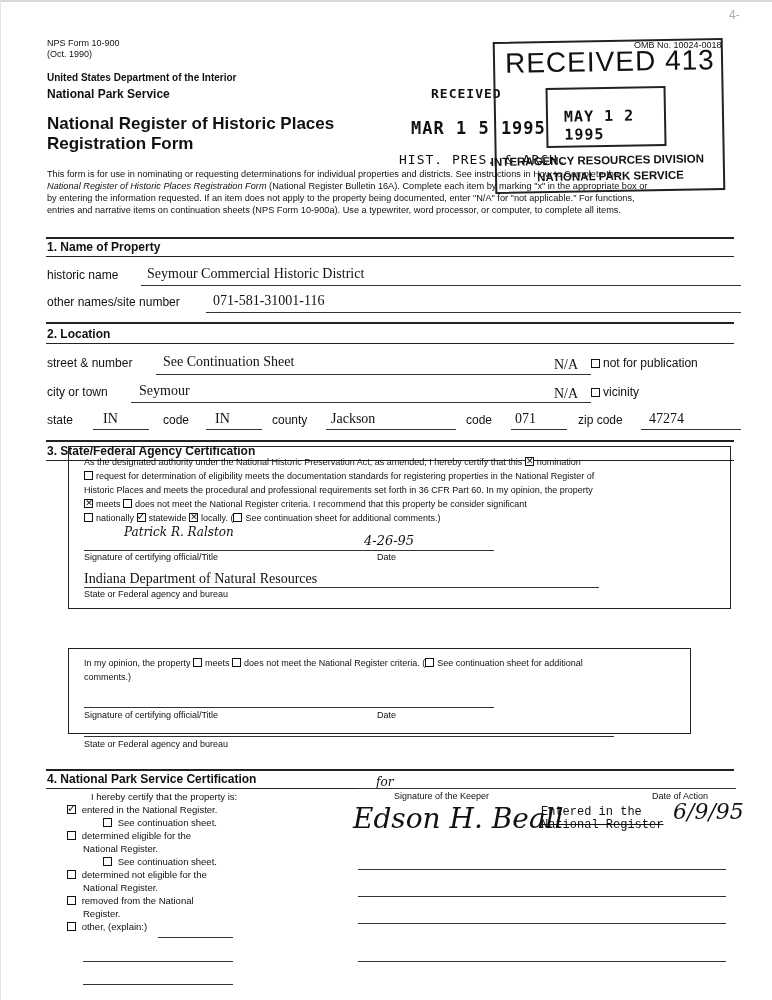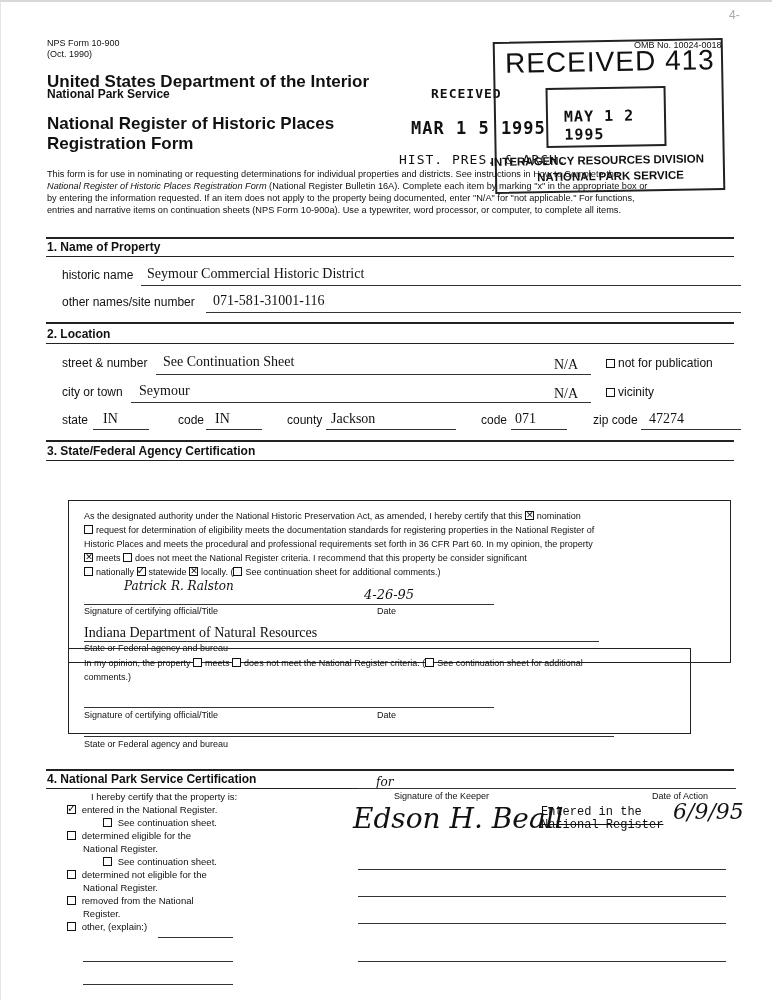--- a/index.html
+++ b/index.html
@@ -8,40 +8,40 @@
   .page { position: absolute; left: 0; top: 0; width: 772px; height: 1000px; border-top: 2px solid #d8d8d8; border-left: 1px solid #e4e4e4; }
   .abs { position: absolute; }
   .serif { font-family: "Liberation Serif", serif; }
   .mono { font-family: "Liberation Mono", monospace; }
   .small { font-size: 9px; line-height: 11px; }
   .b { font-weight: bold; }
   .rule { position: absolute; left: 45px; width: 688px; background: #222; }
   .rule.thick { height: 2px; }
   .rule.thin { height: 1px; }
   .sec-title { position: absolute; left: 46px; font-size: 12px; font-weight: bold; }
-  .label { position: absolute; font-size: 12px; margin-left: 15px; }
+  .label { position: absolute; font-size: 12px; }
   .fill { position: absolute; font-family: "Liberation Serif", serif; font-size: 14px; }
   .uline { position: absolute; height: 1px; background: #333; }
   .cb { display: inline-block; width: 9px; height: 9px; border: 1px solid #111; vertical-align: -1px; margin-right: 3px; position: relative; background: #fff; }
   .cb.checked::after { content: "✕"; position: absolute; left: 0; top: -3px; font-size: 9px; line-height: 12px; width: 8px; text-align: center; }
   .cb.checkmark::after { content: "✓"; position: absolute; left: -1px; top: -4px; font-size: 11px; line-height: 12px; }
   .box { position: absolute; border: 1px solid #222; }
   .stamp-text { font-family: "DejaVu Sans Mono", monospace; letter-spacing: 1px; }
   .sig { font-family: "DejaVu Serif", serif; font-style: italic; }
   .para { font-size: 9.2px; line-height: 12px; }
 </style>
 </head>
 <body>
 
 <div class="page">
 
   <div class="abs small" style="left:46px;top:36px;">NPS Form 10-900</div>
   <div class="abs small" style="left:46px;top:47px;">(Oct. 1990)</div>
   <div class="abs small" style="left:633px;top:38px;">OMB No. 10024-0018</div>
-  <div class="abs b" style="left:46px;top:70px;font-size:17px;">United States Department of the Interior</div>
+  <div class="abs b" style="left:46px;top:70px;font-size:10px;">United States Department of the Interior</div>
   <div class="abs b" style="left:46px;top:85px;font-size:12px;">National Park Service</div>
   <div class="abs b" style="left:46px;top:112px;font-size:17px;">National Register of Historic Places</div>
   <div class="abs b" style="left:46px;top:132px;font-size:17px;">Registration Form</div>
 
   <div class="abs stamp-text" style="left:430px;top:84px;font-size:13px;font-weight:bold;">RECEIVED</div>
   <div class="abs stamp-text" style="left:410px;top:116px;font-size:17px;font-weight:bold;">MAR 1 5 1995</div>
   <div class="abs stamp-text" style="left:398px;top:150px;font-size:13px;">HIST. PRES. &amp; ARCH.</div>
 
   <div class="box" style="left:493px;top:38px;width:230px;height:152px;border-width:2px;transform:rotate(-1deg);">
     <div class="abs" style="left:10px;top:4px;font-size:28px;letter-spacing:1px;">RECEIVED 413</div>
@@ -102,21 +102,21 @@
   <div class="fill" style="left:514px;top:409px;">071</div>
   <div class="uline" style="left:510px;top:427px;width:56px;"></div>
   <div class="label" style="left:577px;top:411px;">zip code</div>
   <div class="fill" style="left:648px;top:409px;">47274</div>
   <div class="uline" style="left:640px;top:427px;width:100px;"></div>
 
   <div class="rule thick" style="top:438px;"></div>
   <div class="sec-title" style="top:442px;">3.  State/Federal Agency Certification</div>
   <div class="rule thin" style="top:458px;"></div>
 
-  <div class="box" style="left:67px;top:498px;width:663px;height:163px;">
+  <div class="box" style="left:67px;top:444px;width:663px;height:163px;">
     <div class="abs para" style="left:15px;top:9px;width:600px;font-size:9px;">
       <div><span>As the designated authority under the National Historic Preservation Act, as amended, I hereby certify that this</span> <span class="cb checked"></span><span>nomination</span></div>
       <div style="margin-top:2px;"><span class="cb"></span><span>request for determination of eligibility meets the documentation standards for registering properties in the National Register of</span></div>
       <div style="margin-top:2px;">Historic Places and meets the procedural and professional requirements set forth in 36 CFR Part 60.  In my opinion, the property</div>
       <div style="margin-top:2px;"><span class="cb checked"></span><span>meets</span> <span class="cb"></span><span>does not meet the National Register criteria.  I recommend that this property be consider significant</span></div>
       <div style="margin-top:2px;"><span class="cb"></span><span>nationally</span> <span class="cb checkmark"></span><span>statewide</span> <span class="cb checked"></span><span>locally.</span> (<span class="cb"></span><span>See continuation sheet for additional comments.)</span></div>
     </div>
     <div class="abs sig" style="left:55px;top:78px;font-size:12px;text-align:center;">Patrick R. Ralston</div>
     <div class="abs sig" style="left:295px;top:86px;font-size:13px;">4-26-95</div>
     <div class="uline" style="left:15px;top:103px;width:410px;"></div>

